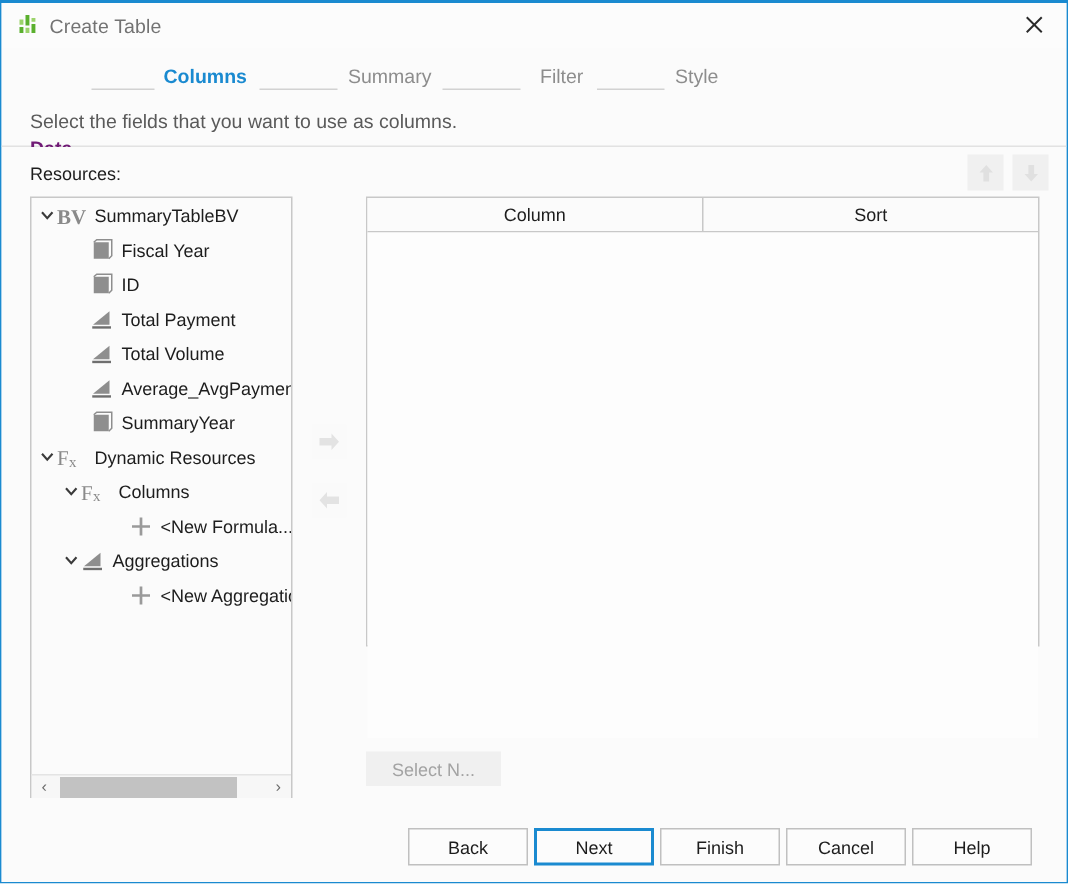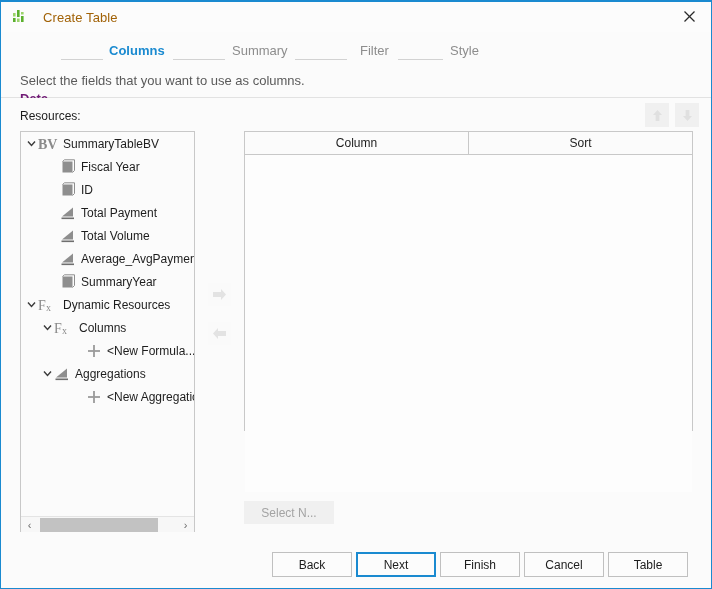--- a/index.html
+++ b/index.html
@@ -21,21 +21,21 @@
   }
 
   
   #titlebar {
     position: absolute; left: 0; top: 0; width: 710px; height: 30px;
     background: #fcfcfc;
     display: flex; align-items: center;
   }
   #title-icon { width: 18px; height: 18px; margin-left: 10px; position: relative; }
   #title-text {
-    margin-left: 14px; font-size: 13px; color: #a16207; letter-spacing: .1px;
+    margin-left: 4px; font-size: 13px; color: #737373; letter-spacing: .1px;
   }
   #close-btn {
     position: absolute; right: 0; top: 0; width: 44px; height: 29px;
     display: flex; align-items: center; justify-content: center;
     cursor: default;
   }
   #close-btn svg { display: block; }
 
   
   #steps {
@@ -415,16 +415,16 @@
     </div>
 
     <div id="btn-select-none">Select N...</div>
   </div>
 
   <div id="footer">
     <div class="footer-btn" id="btn-back">Back</div>
     <div class="footer-btn primary" id="btn-next">Next</div>
     <div class="footer-btn" id="btn-finish">Finish</div>
     <div class="footer-btn" id="btn-cancel">Cancel</div>
-    <div class="footer-btn" id="btn-help">Table</div>
+    <div class="footer-btn" id="btn-help">Help</div>
   </div>
 
 </div>
 
 </body></html>

